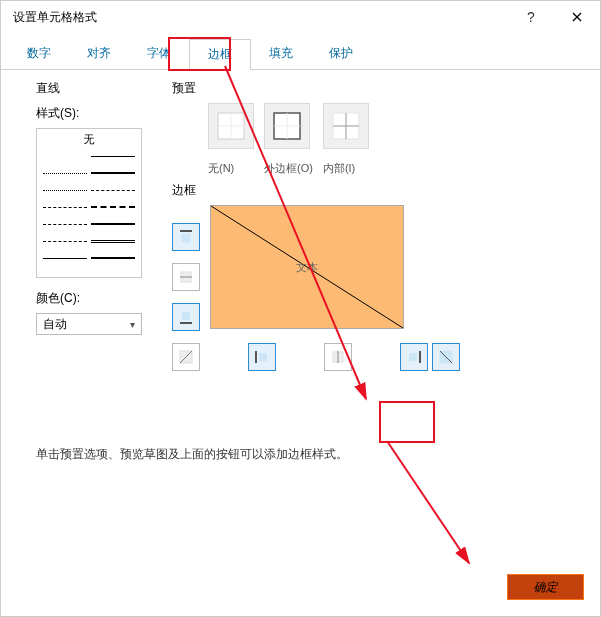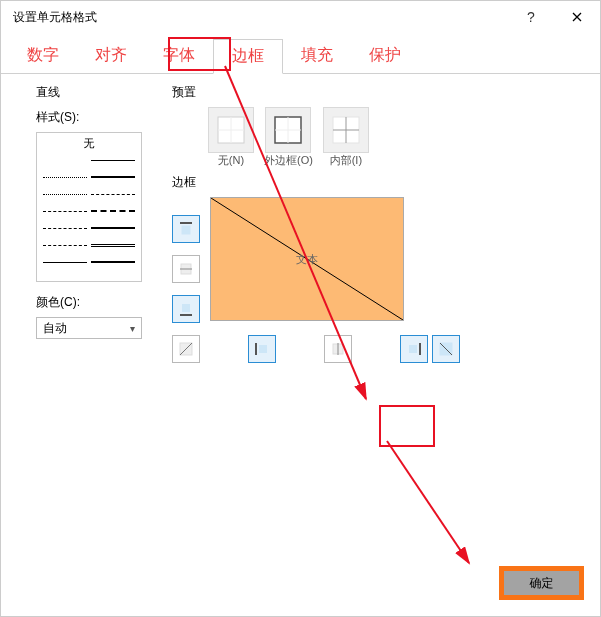--- a/index.html
+++ b/index.html
@@ -1,50 +1,50 @@
 <!DOCTYPE html>
 <html><head>
 <meta charset="utf-8">
 <style>
   html,body{margin:0;padding:0;font-family:"Microsoft YaHei","Segoe UI",sans-serif;font-size:12px;background:#fff;color:#000;}
   .window{width:601px;height:617px;position:relative;border:1px solid #ccc;box-sizing:border-box;background:#fff;}
   .titlebar{height:32px;display:flex;align-items:center;padding:0 0 0 12px;}
   .titlebar .title{flex:1;font-size:12px;}
   .titlebar .ctl{width:46px;height:32px;display:flex;align-items:center;justify-content:center;font-size:14px;color:#333;}
   .tabs{display:flex;padding:6px 8px 0 8px;border-bottom:1px solid #d0d0d0;}
-  .tab{padding:6px 18px 6px 18px;font-size:16px;color:#ef4444;position:relative;cursor:default;}
+  .tab{padding:6px 18px 6px 18px;font-size:12px;color:#0369a1;position:relative;cursor:default;}
   .tab.active{background:#fff;border:1px solid #d0d0d0;border-bottom:1px solid #fff;margin-bottom:-1px;}
   .redbox{position:absolute;border:2px solid #e81123;pointer-events:none;}
   .body{position:relative;padding:14px 14px 0 14px;margin-left:21px;}
   .col-left{position:absolute;left:14px;top:10px;width:120px;}
   .section-label{font-size:12px;margin-bottom:6px;}
   .style-box{border:1px solid #c8c8c8;width:106px;height:150px;padding:4px 6px;box-sizing:border-box;background:#fff;display:flex;flex-direction:column;gap:5px;}
   .style-row{display:flex;align-items:center;height:12px;}
   .style-row.none{justify-content:center;font-size:11px;}
   .style-row .half{width:48%;height:0;}
   .color-select{margin-top:6px;width:106px;height:22px;border:1px solid #bcbcbc;display:flex;align-items:center;padding:0 6px;box-sizing:border-box;justify-content:space-between;text-align:center;}
   .color-select .chev{font-size:10px;color:#555;}
   .col-right{position:absolute;left:150px;top:10px;right:14px;}
   .preset-row{display:flex;gap:10px;margin-top:6px;margin-bottom:4px;margin-left:36px;}
-  .preset{display:flex;flex-direction:column;align-items:center;gap:0;}
+  .preset{display:flex;flex-direction:column;align-items:flex-start;gap:12px;}
   .preset-btn{width:44px;height:44px;border:1px solid #d9d9d9;background:#f0f0f0;display:flex;align-items:center;justify-content:center;}
   .preset-btn svg{display:block;}
   .preset .cap{font-size:11px;color:#555;}
   .preview-area{position:relative;margin-top:6px;}
   .side-btns{position:absolute;left:0;top:18px;display:flex;flex-direction:column;gap:12px;}
   .sq-btn{width:26px;height:26px;border:1px solid #b8b8b8;background:#fff;display:flex;align-items:center;justify-content:center;}
   .sq-btn.active{border:1px solid #2a8dd4;background:#e4f1fb;}
   .preview-frame{margin-left:38px;width:192px;height:122px;border:1px solid #aaa;background:#fdba74;position:relative;margin-top:6px;}
   .diag{position:absolute;left:0;top:0;width:192px;height:122px;}
   .preview-text{position:absolute;left:50%;top:50%;transform:translate(-50%,-50%);font-size:11px;color:#666;}
   .bottom-btns{display:flex;gap:48px;margin-left:0;margin-top:14px;align-items:center;}
   .hint{position:absolute;left:14px;top:376px;font-size:12px;color:#333;}
   .dlg-buttons{position:absolute;right:16px;bottom:16px;display:flex;gap:10px;}
   .dlg-btn{width:75px;height:24px;border:1px solid #adadad;background:#e1e1e1;display:flex;align-items:center;justify-content:center;font-size:12px;}
-  .dlg-btn.primary{border:5px solid #f97316;background:#a3a3a3;}
+  .dlg-btn.primary{border:1px solid #f97316;background:#c2410c;font-style:italic;}
   .arrow{position:absolute;pointer-events:none;}
 </style>
 </head>
 <body>
 
 <div class="window">
 
   <div class="titlebar">
     <div class="title">设置单元格格式</div>
     <div class="ctl">?</div>
@@ -216,20 +216,21 @@
                   <line x1="2" y1="2" x2="14" y2="14" stroke="#555"></line>
                 </svg>
             </div>
           </div>
         </div>
       </div>
     </div>
 
     <div class="redbox" style="left:357px;top:331px;width:52px;height:38px;"></div>
 
+    <div class="hint">单击预置选项、预览草图及上面的按钮可以添加边框样式。</div>
   </div>
 
   <svg class="arrow" style="left:0;top:0;width:601px;height:617px;">
     <defs>
         <marker id="ah" markerWidth="10" markerHeight="10" refX="8" refY="3" orient="auto">
           <path d="M0,0 L9,3 L0,6 Z" fill="#e81123"></path>
         </marker>
       </defs>
     <line x1="224" y1="65" x2="365" y2="398" stroke="#e81123" stroke-width="2" marker-end="url(#ah)"></line>
     <line x1="386" y1="440" x2="468" y2="562" stroke="#e81123" stroke-width="2" marker-end="url(#ah)"></line>

